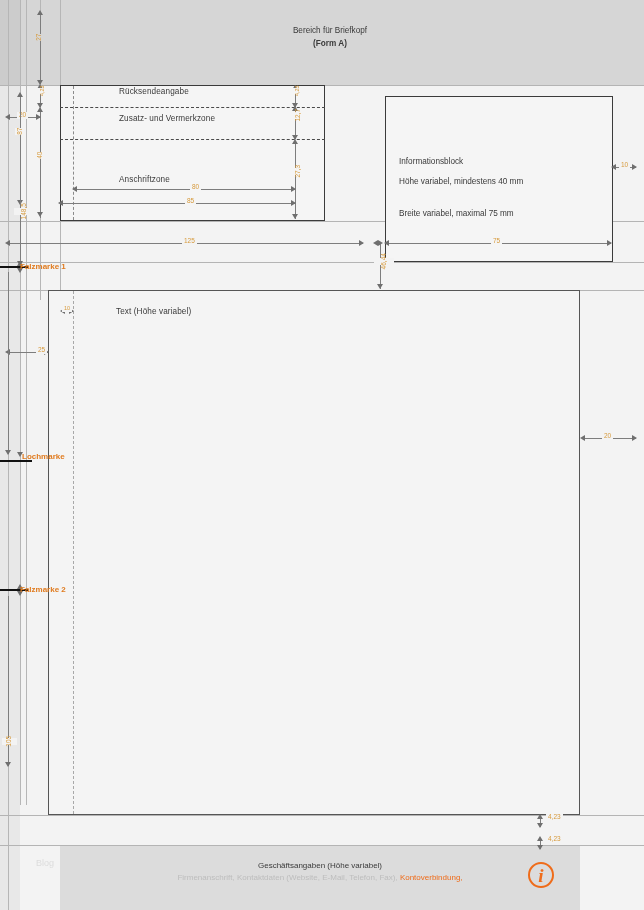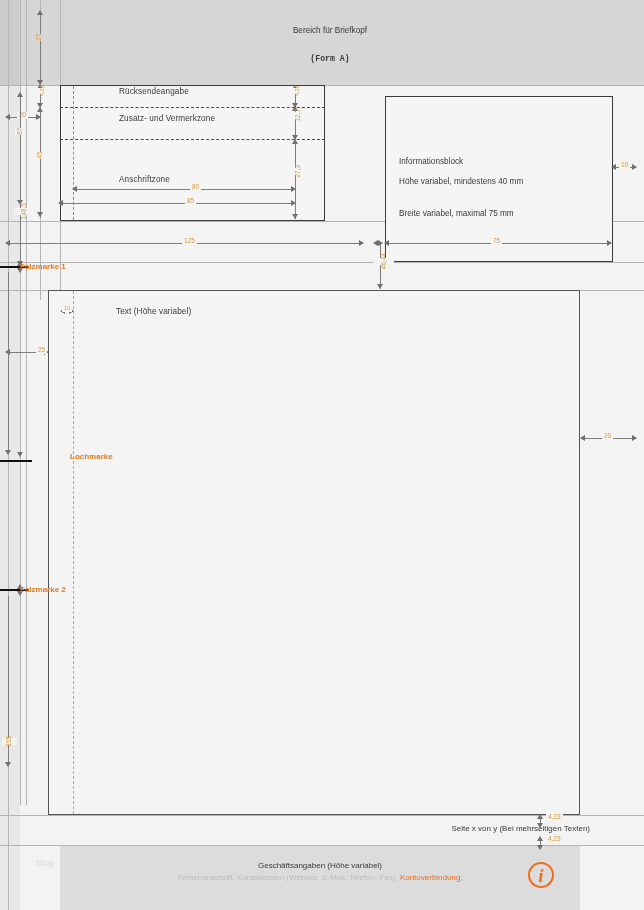--- a/index.html
+++ b/index.html
@@ -66,21 +66,21 @@
   .dimnum.vert{transform-origin:50% 50%;}
   .dimnum.vert span{display:block;transform:rotate(-90deg);}
 
   
   .mark{position:absolute;height:0;border-top:2.2px solid #111;}
   .marklabel{position:absolute;font-size:8px;font-weight:bold;color:#e07b1f;white-space:nowrap;}
 
   
   #kopf{position:absolute;left:250px;top:26px;width:160px;text-align:center;color:#3a3a3a;}
   #kopf .l1{font-size:8.2px;}
-  #kopf .l2{font-size:8.2px;font-weight:bold;margin-top:19px;font-family:Liberation Mono, monospace;}
+  #kopf .l2{font-size:8.2px;font-weight:bold;margin-top:4px;}
 
   
   #footer{position:absolute;left:60px;top:860px;width:520px;text-align:center;line-height:12px;}
   #footer .f1{font-size:8px;color:#3a3a3a;font-weight:normal;}
   #footer .f2{font-size:8px;color:#bdbdbd;}
   #footer .f2 .hl{color:#ef6c1a;}
   #footer .f3{font-size:8px;color:#bdbdbd;}
   #page-note{position:absolute;left:300px;top:824px;width:290px;text-align:right;font-size:8px;color:#3a3a3a;}
 
   
@@ -261,38 +261,37 @@
       <span>105</span>
     </div>
 
   <div class="mark" style="left:0;top:266px;width:28px;"></div>
   <div class="ar ar-u" style="left:17px;top:261px;"></div>
   <div class="ar ar-d" style="left:17px;top:268px;"></div>
   <div class="marklabel" style="left:20px;top:262px;">Falzmarke 1</div>
 
   <div class="mark" style="left:0;top:460px;width:32px;"></div>
   <div class="ar ar-d" style="left:17px;top:452px;"></div>
-  <div class="marklabel" style="left:22px;top:452px;margin-left:48px;">Lochmarke</div>
+  <div class="marklabel" style="left:22px;top:452px;">Lochmarke</div>
 
   <div class="mark" style="left:0;top:589px;width:28px;"></div>
   <div class="ar ar-u" style="left:17px;top:584px;"></div>
   <div class="ar ar-d" style="left:17px;top:591px;"></div>
   <div class="marklabel" style="left:20px;top:585px;">Falzmarke 2</div>
 
   <div class="dimline-v" style="left:540px;top:818px;height:9px;"></div>
   <div class="ar ar-u" style="left:537px;top:814px;"></div>
   <div class="ar ar-d" style="left:537px;top:823px;"></div>
   <div class="dimnum" style="left:546px;top:814px;"><span>4,23</span></div>
 
   <div class="dimline-v" style="left:540px;top:840px;height:9px;"></div>
   <div class="ar ar-u" style="left:537px;top:836px;"></div>
   <div class="ar ar-d" style="left:537px;top:845px;"></div>
   <div class="dimnum" style="left:546px;top:836px;"><span>4,23</span></div>
 
-  <div id="page-note">Seite x von y (Bei mehrseitigen Texten)</div>
 
   <div id="footer">
     <div class="f1">Geschäftsangaben (Höhe variabel)</div>
     <div class="f2"><span>Firmenanschrift, Kontaktdaten (Website, E-Mail, Telefon, Fax), </span><span class="hl">Kontoverbindung,</span></div>
   </div>
   <div id="info-icon">i</div>
   <div id="wm">Blog</div>
 
 </div>
 

